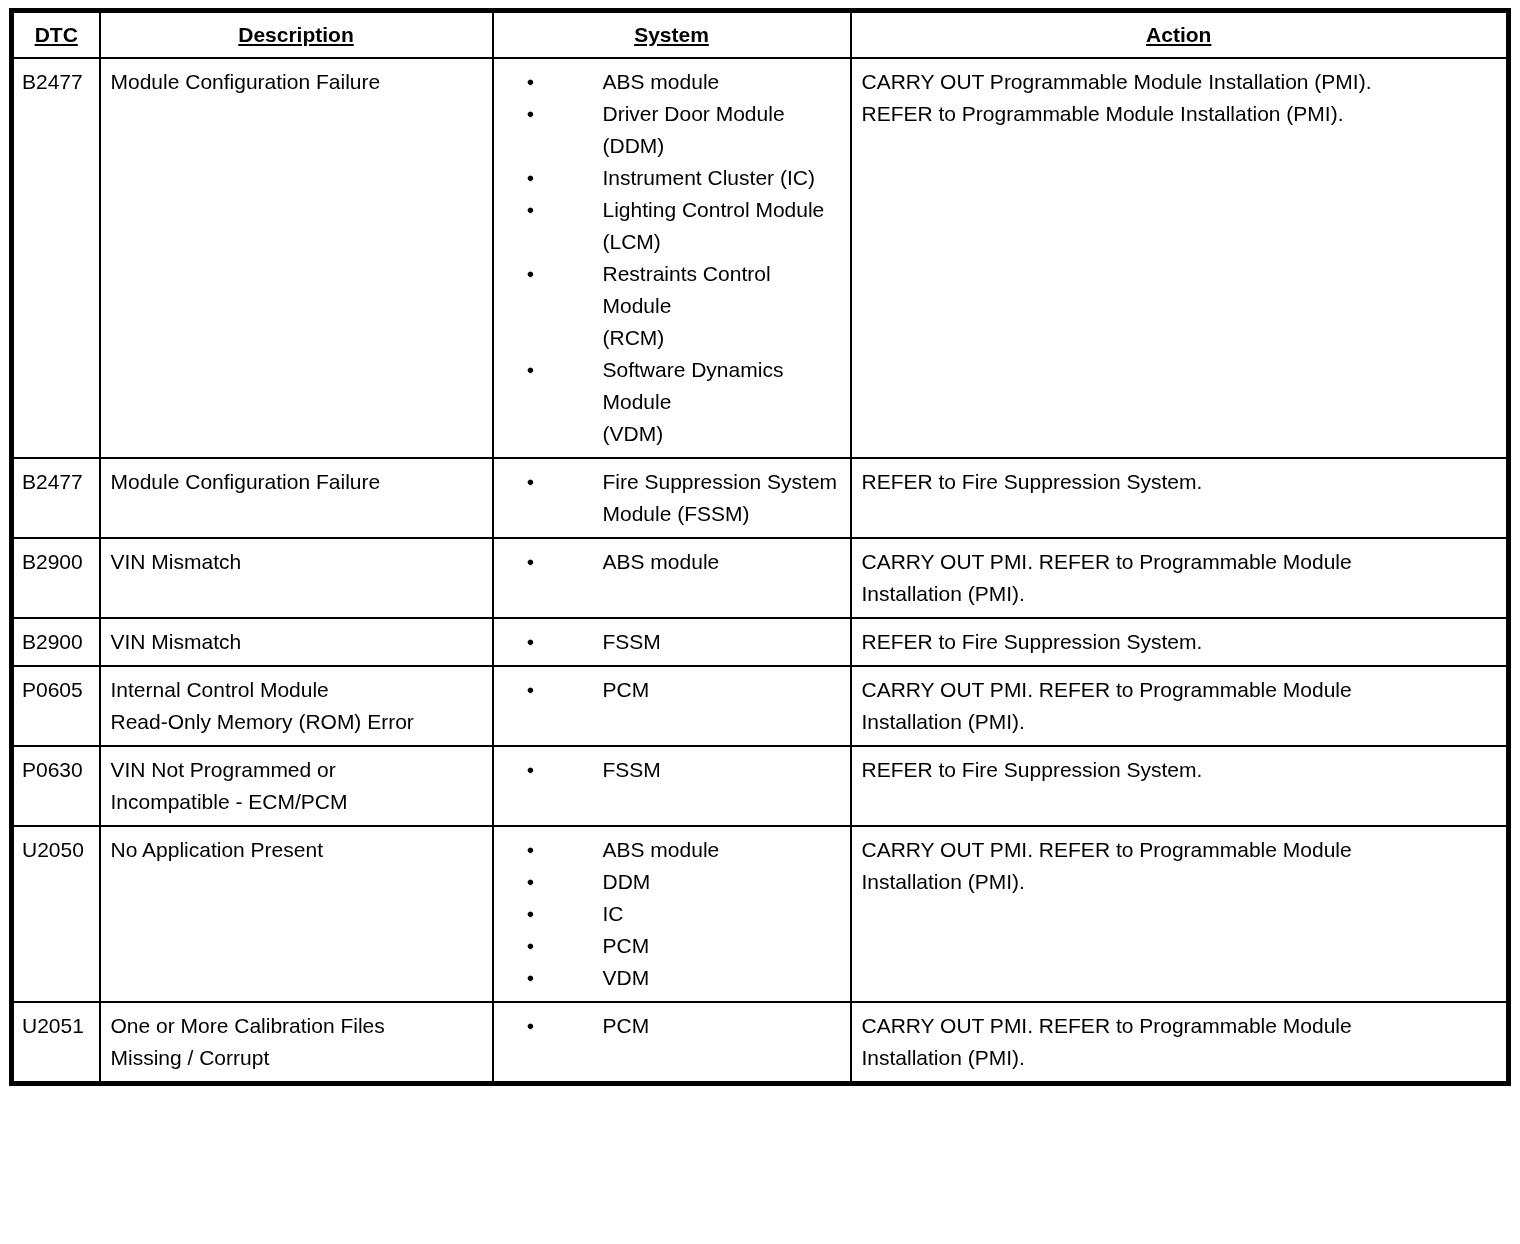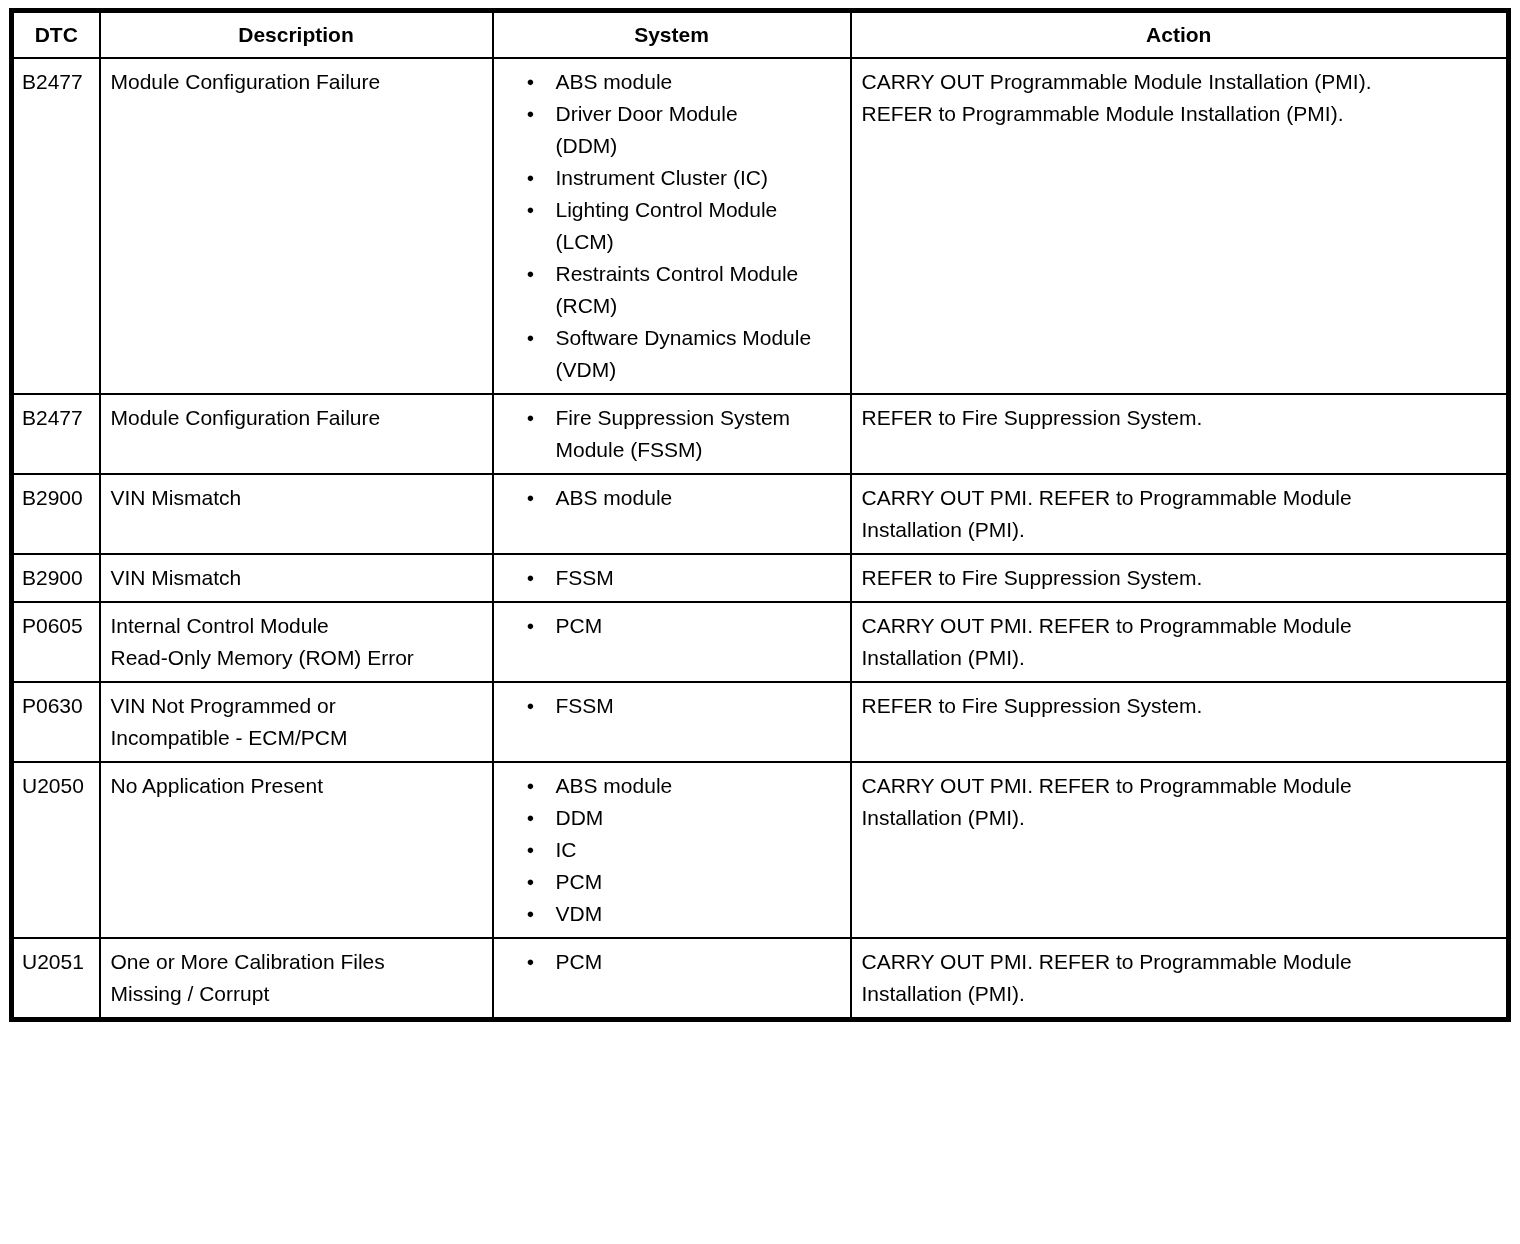--- a/index.html
+++ b/index.html
@@ -32,20 +32,21 @@
     border: 2px solid #000000;
     vertical-align: top;
     font-size: 21px;
     line-height: 32px;
     color: #000000;
     overflow: hidden;
   }
   .dtc-table th {
     font-weight: bold;
     padding: 6px 4px;
+    text-decoration: underline;
   }
   .dtc-table td {
     padding: 7px 10px;
   }
   td.col-dtc {
     padding: 7px 6px 7px 8px;
   }
   td.col-desc,
   td.col-action,
   .bullet-text {
@@ -59,20 +60,21 @@
   .bullet {
     flex: 0 0 auto;
     width: 14px;
     font-size: 13px;
     line-height: 32px;
     margin-right: 18px;
     text-align: center;
   }
   .bullet-text {
     flex: 1 1 auto;
+    margin-left: 47px;
   }
 </style>
 </head>
 <body>
 
 <div class="page">
   <table class="dtc-table">
     <colgroup>
       <col style="width:88px">
       <col style="width:393px">

